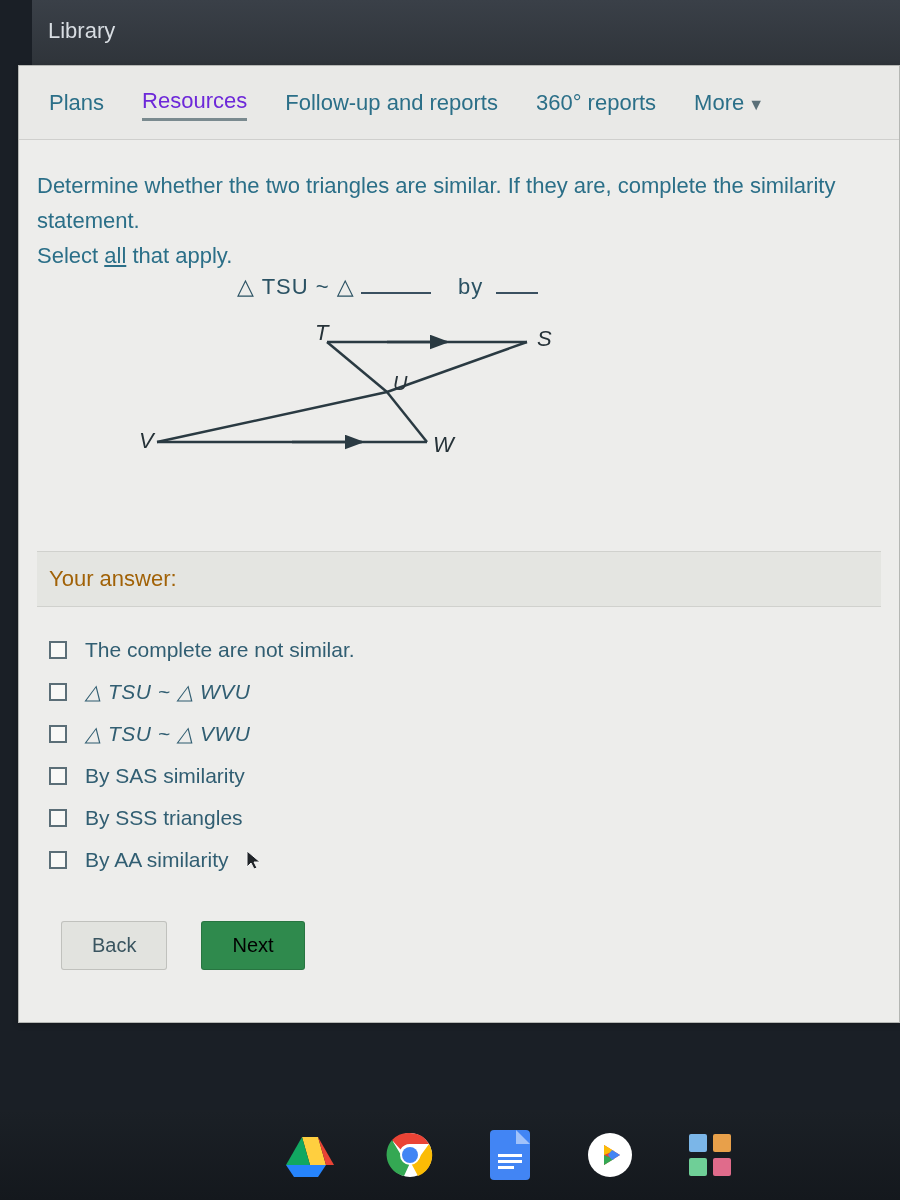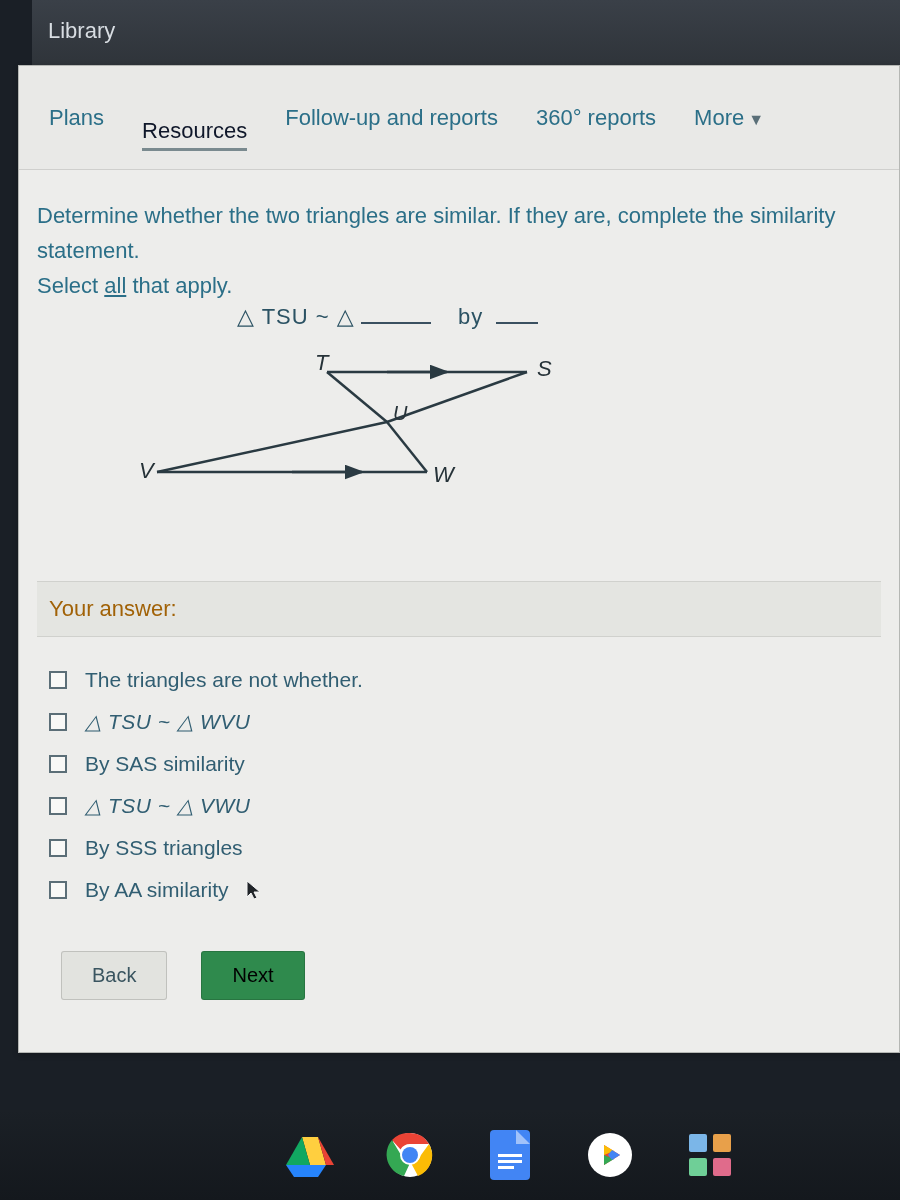--- a/index.html
+++ b/index.html
@@ -41,23 +41,22 @@
     border-bottom: 1px solid #cfcfcd;
     background: #e9e9e7;
   }
   .tab {
     font-size: 22px;
     color: #2b6f88;
     cursor: pointer;
     padding-bottom: 4px;
   }
   .tab.active {
-    color: #0f172a;
+    color: #6d28d9;
     border-bottom: 3px solid #7a8a8f;
-    margin-top: 30px;
   }
   .tab .caret {
     font-size: 16px;
     margin-left: 4px;
     color: #5a6f78;
   }
   .content {
     padding: 28px 18px 18px 18px;
     background: #ededeb;
   }
@@ -215,33 +214,33 @@
         <text x="256" y="68" font-size="20" font-style="italic" fill="#263238">U</text>
         <text x="2" y="126" font-size="22" font-style="italic" fill="#263238">V</text>
         <text x="296" y="130" font-size="22" font-style="italic" fill="#263238">W</text>
       </svg>
 
       <div class="answer-header">Your answer:</div>
 
       <div class="options">
         <div class="opt">
           <span class="chk"></span>
-          <span>The triangles are not whether.</span>
+          <span>The complete are not similar.</span>
         </div>
         <div class="opt">
           <span class="chk"></span>
           <span class="math">△ TSU ~ △ WVU</span>
         </div>
         <div class="opt">
           <span class="chk"></span>
+          <span class="math">△ TSU ~ △ VWU</span>
+        </div>
+        <div class="opt">
+          <span class="chk"></span>
           <span>By SAS similarity</span>
-        </div>
-        <div class="opt">
-          <span class="chk"></span>
-          <span class="math">△ TSU ~ △ VWU</span>
         </div>
         <div class="opt">
           <span class="chk"></span>
           <span>By SSS triangles</span>
         </div>
         <div class="opt">
           <span class="chk"></span>
           <span>By AA similarity</span>
           <svg class="cursor-ptr" width="18" height="22">
             <path d="M2,2 L2,18 L6,14 L9,20 L12,19 L9,13 L15,13 Z" fill="#202428" stroke="#f5f5f5" stroke-width="1"></path>

